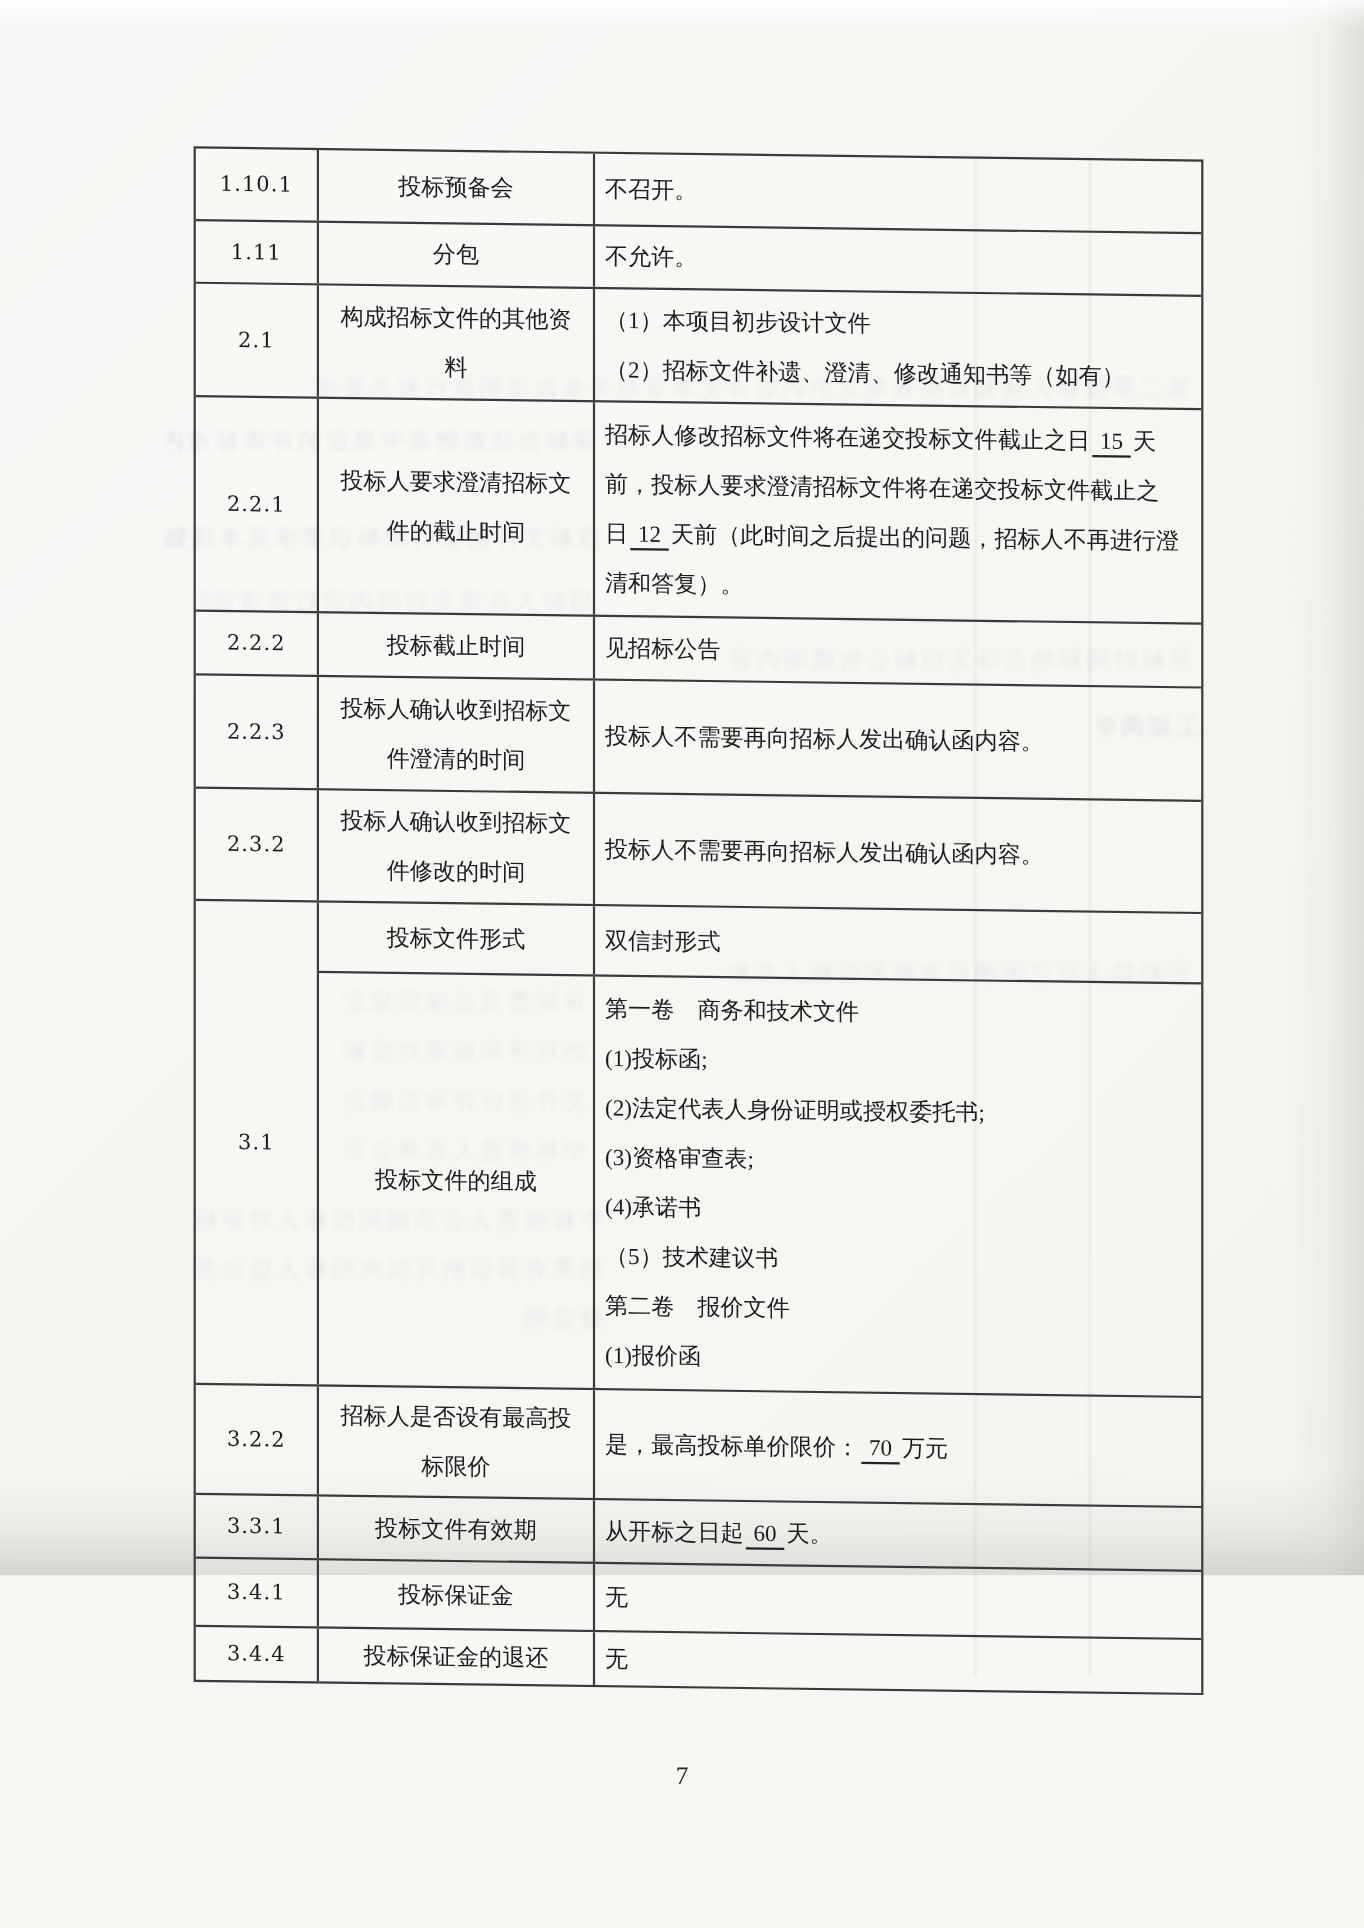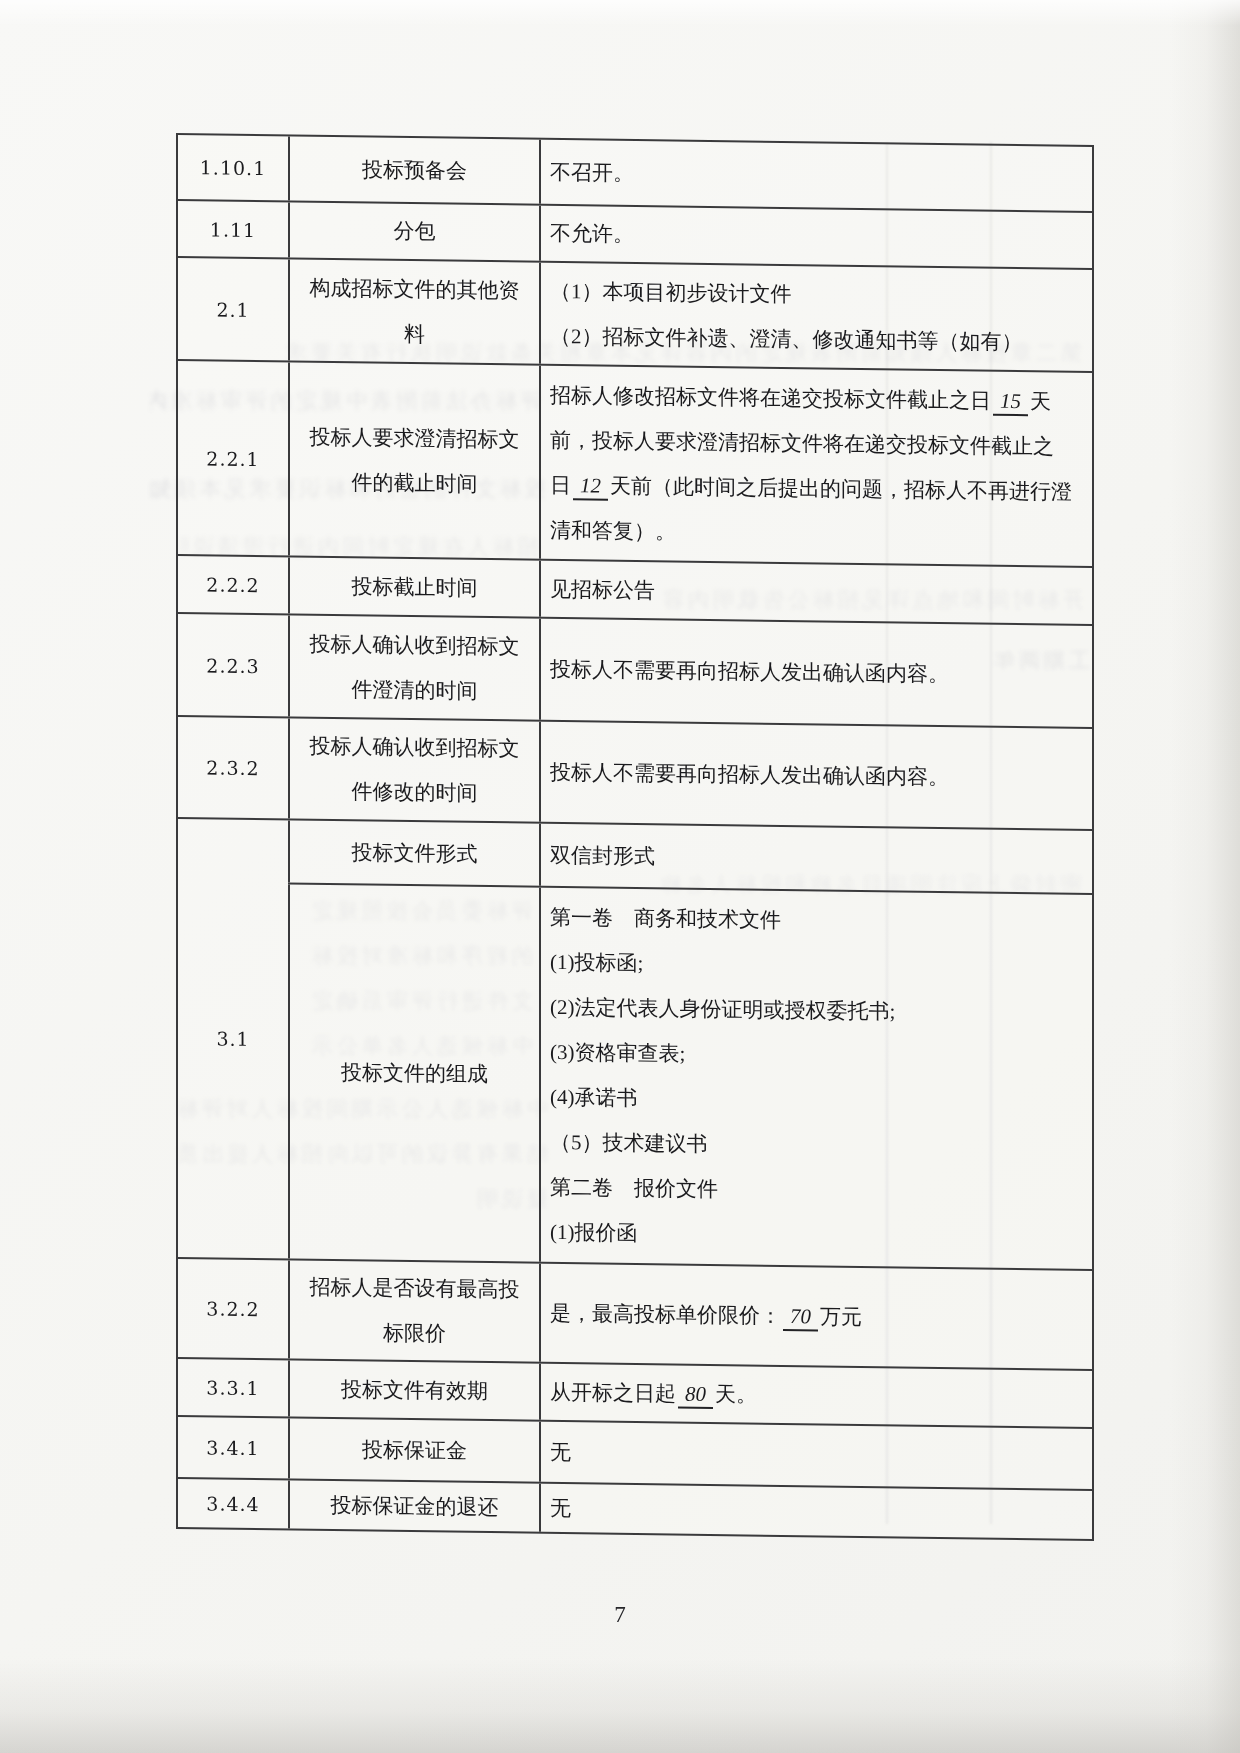--- a/index.html
+++ b/index.html
@@ -1,19 +1,19 @@
 <!DOCTYPE html>
 <html><head>
 <meta charset="utf-8">
 <style>
   html,body{margin:0;padding:0;}
   body{width:1240px;height:1753px;overflow:hidden;
        font-family:"Liberation Serif","DejaVu Serif",serif;
        color:#1b1b1e;background:#f6f6f3;}
-  .scan{position:relative;width:1240px;height:1753px;
+  .scan{position:relative;width:1240px;height:1432px;
         background:
           linear-gradient(to bottom, rgba(255,255,255,.8) 0px, rgba(255,255,255,0) 26px),
           linear-gradient(to left, rgba(196,194,188,.45) 0px, rgba(214,212,207,.18) 34px, rgba(0,0,0,0) 70px),
           linear-gradient(to top, rgba(183,181,176,.5) 0px, rgba(205,203,198,.28) 42px, rgba(0,0,0,0) 95px),
           linear-gradient(135deg,#f8f8f6 0%,#f5f5f2 55%,#f2f2ef 100%);}
   
   .doc-table{position:absolute;left:176px;top:133px;width:918px;
              transform:skewY(0.75deg);transform-origin:0 0;
              border:2px solid #3a3a3c;box-sizing:border-box;
              background:rgba(250,250,248,.25);}
@@ -27,21 +27,21 @@
       font-size:21px;line-height:45px;padding:0 12px;}
   .c2 .lbl{max-width:225px;}
   .c3{flex:1 1 auto;border-left:2px solid #3a3a3c;box-sizing:border-box;
       display:flex;flex-direction:column;justify-content:center;
       font-size:21px;line-height:45px;padding:2px 6px 2px 9px;}
   .c23{flex:1 1 auto;display:flex;flex-direction:column;box-sizing:border-box;}
   .subrow{display:flex;box-sizing:border-box;}
   .subrow.sa{height:62px;flex:0 0 62px;}
   .subrow.sb{flex:1 1 auto;border-top:2px solid #3a3a3c;}
   .u{border-bottom:2px solid #232326;padding:0 7px;margin:0 2px;display:inline-block;
-     line-height:26px;font-style:italic;}
+     line-height:26px;}
   .u:empty{display:none;}
   
   .r1{height:64px;} .r2{height:57px;} .r3{height:103px;} .r4{height:195px;}
   .r5{height:58px;} .r6{height:103px;} .r7{height:102px;} .r8{height:440px;}
   .r9{height:100px;} .r10{height:58px;} .r11{height:62px;} .r12{height:50px;}
   
   .page-number{position:absolute;left:560px;top:1602px;width:120px;text-align:center;
                font-size:23px;color:#26262a;}
   
   .ghost{position:absolute;color:#7d7d90;opacity:.15;filter:blur(2px);
@@ -192,21 +192,21 @@
         <div><span>是，最高投标单价限价：</span><span class="u">70</span><span>万元</span></div>
       </div>
     </div>
 
     <div class="row r10">
       <div class="c1">3.3.1</div>
       <div class="c2">
           <span class="lbl">投标文件有效期</span>
         </div>
       <div class="c3">
-        <div><span>从开标之日起</span><span class="u">80</span><span>天。</span></div>
+        <div><span>从开标之日起</span><span class="u">60</span><span>天。</span></div>
       </div>
     </div>
 
     <div class="row r11">
       <div class="c1">3.4.1</div>
       <div class="c2">
           <span class="lbl">投标保证金</span>
         </div>
       <div class="c3">
           <div>无</div>

